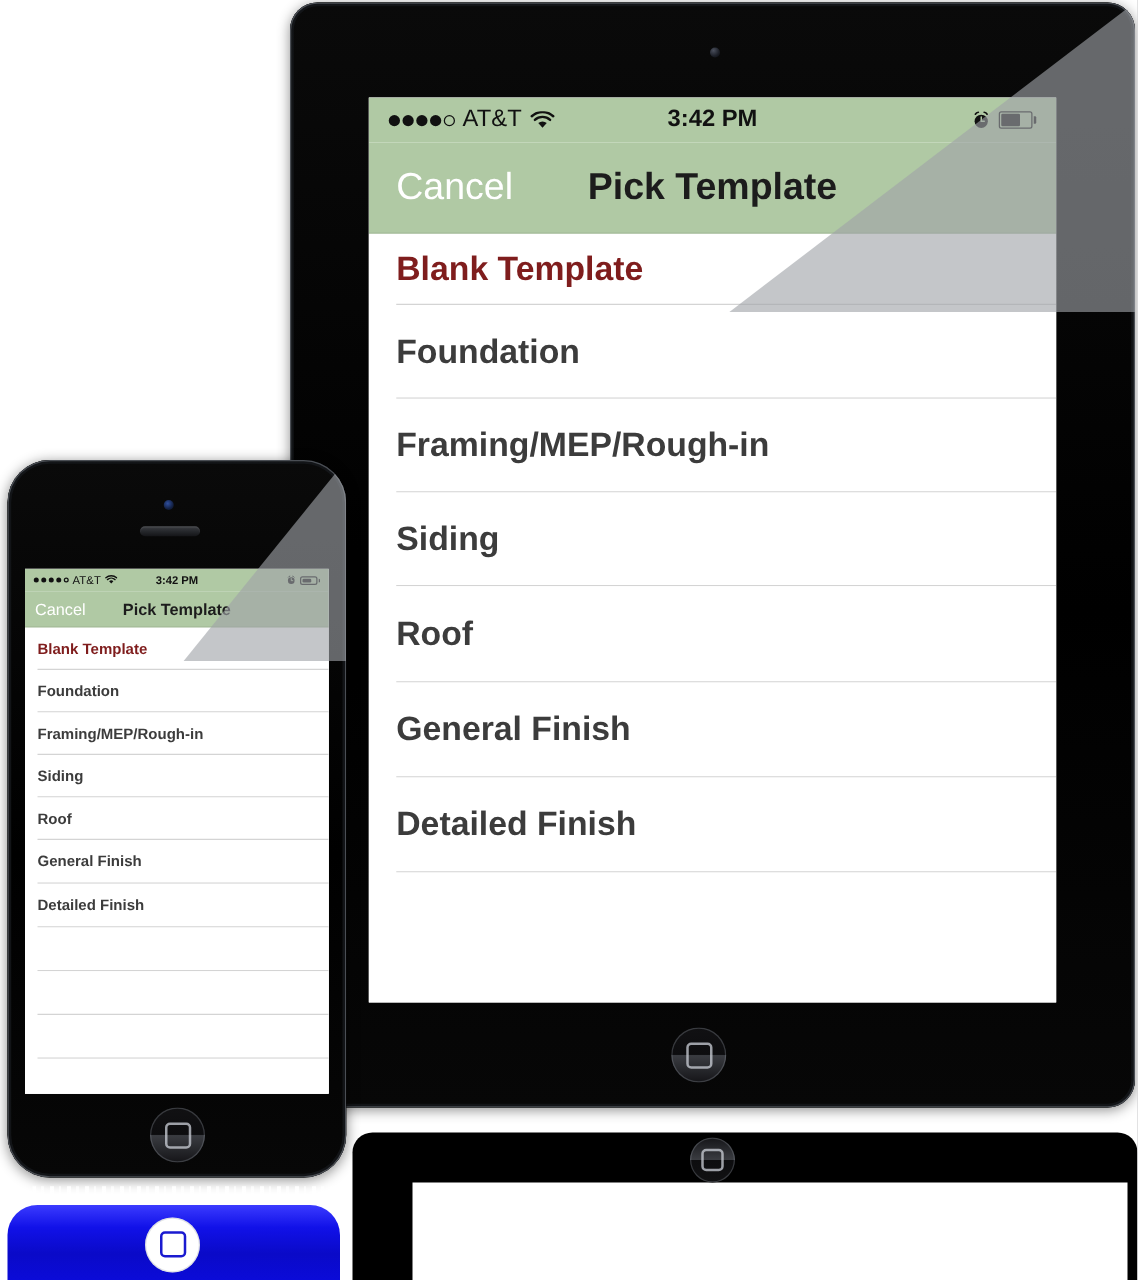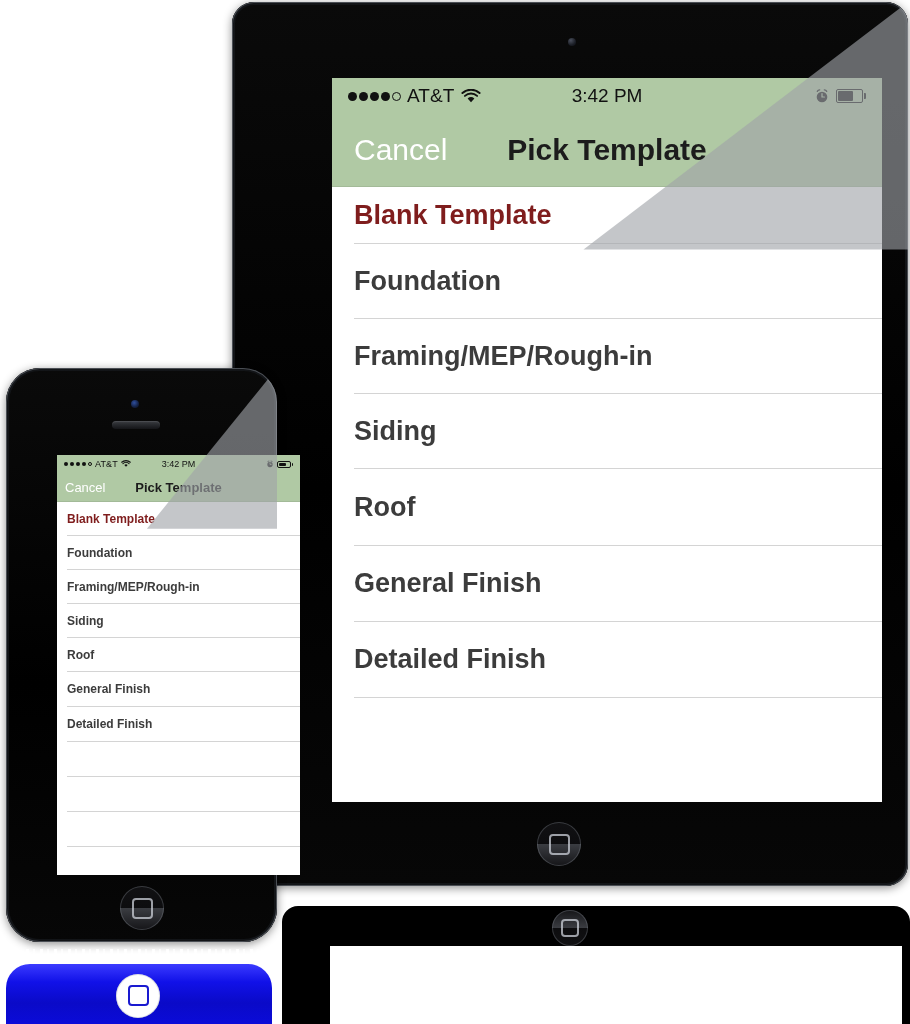--- a/index.html
+++ b/index.html
@@ -53,21 +53,20 @@
     left: 0; top: 0; right: 0; bottom: 0;
     background: rgba(160,163,168,0.62);
     clip-path: polygon(100% 0, 100% 28%, 52% 28%, 100% 0);
   }
 
   
   .screen {
     position: absolute;
     background: #ffffff;
     overflow: hidden;
-    margin-left: 37px;
   }
 
   
   .home-btn {
     position: absolute;
     border-radius: 50%;
     background: linear-gradient(180deg, #111113 0%, #0d0d0f 49%, #3a3c41 51%, #151518 100%);
     box-shadow: inset 0 0 0 1px rgba(150,155,165,0.30);
     display: flex;
     align-items: center;
@@ -105,21 +104,21 @@
     display: flex;
     align-items: center;
     color: #111111;
     flex: 0 0 auto;
   }
   .sb-left, .sb-center, .sb-right {
     display: flex;
     align-items: center;
   }
   .sb-left { flex: 1 1 0; gap: 6px; }
-  .sb-center { flex: 0 0 auto; font-weight: normal; }
+  .sb-center { flex: 0 0 auto; font-weight: bold; }
   .sb-right { flex: 1 1 0; justify-content: flex-end; gap: 6px; }
   .dots { display: flex; align-items: center; gap: 2px; }
   .dot {
     border-radius: 50%;
     background: #111111;
     display: inline-block;
   }
   .dot.hollow {
     background: transparent;
     box-sizing: border-box;

